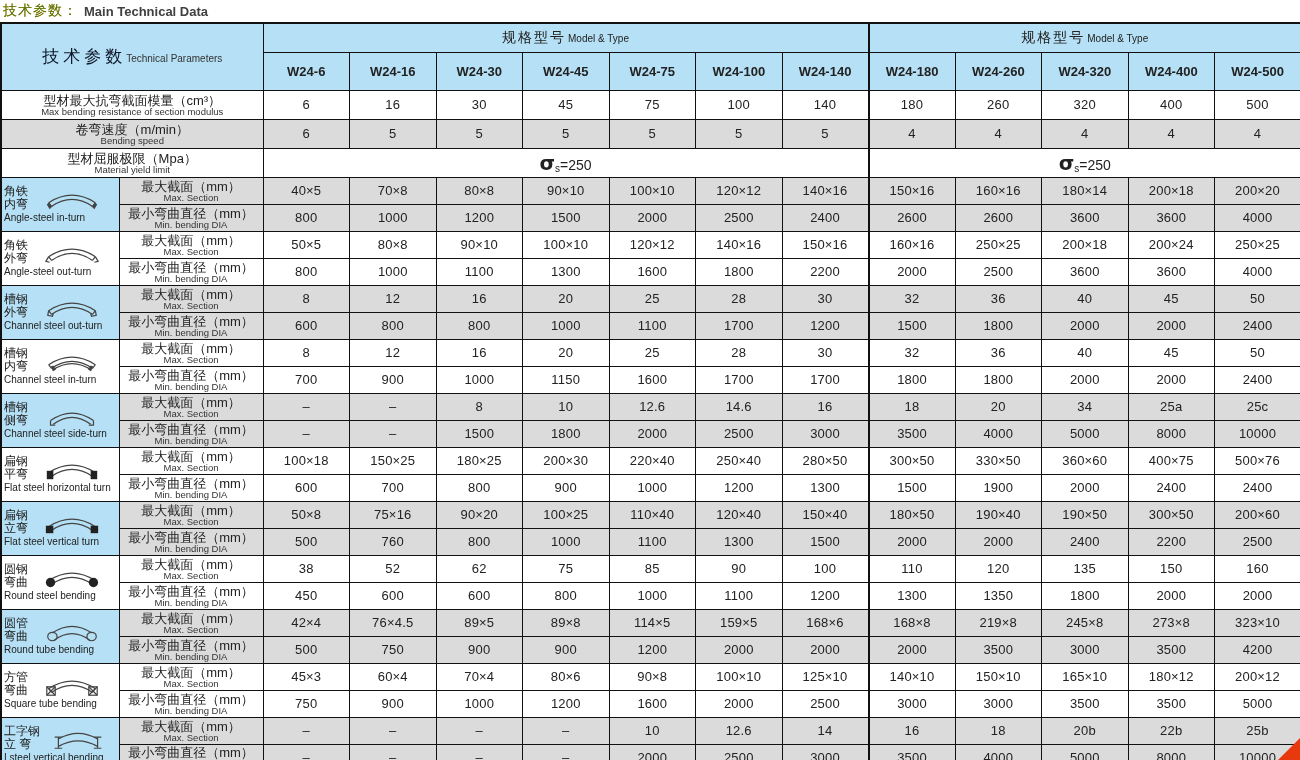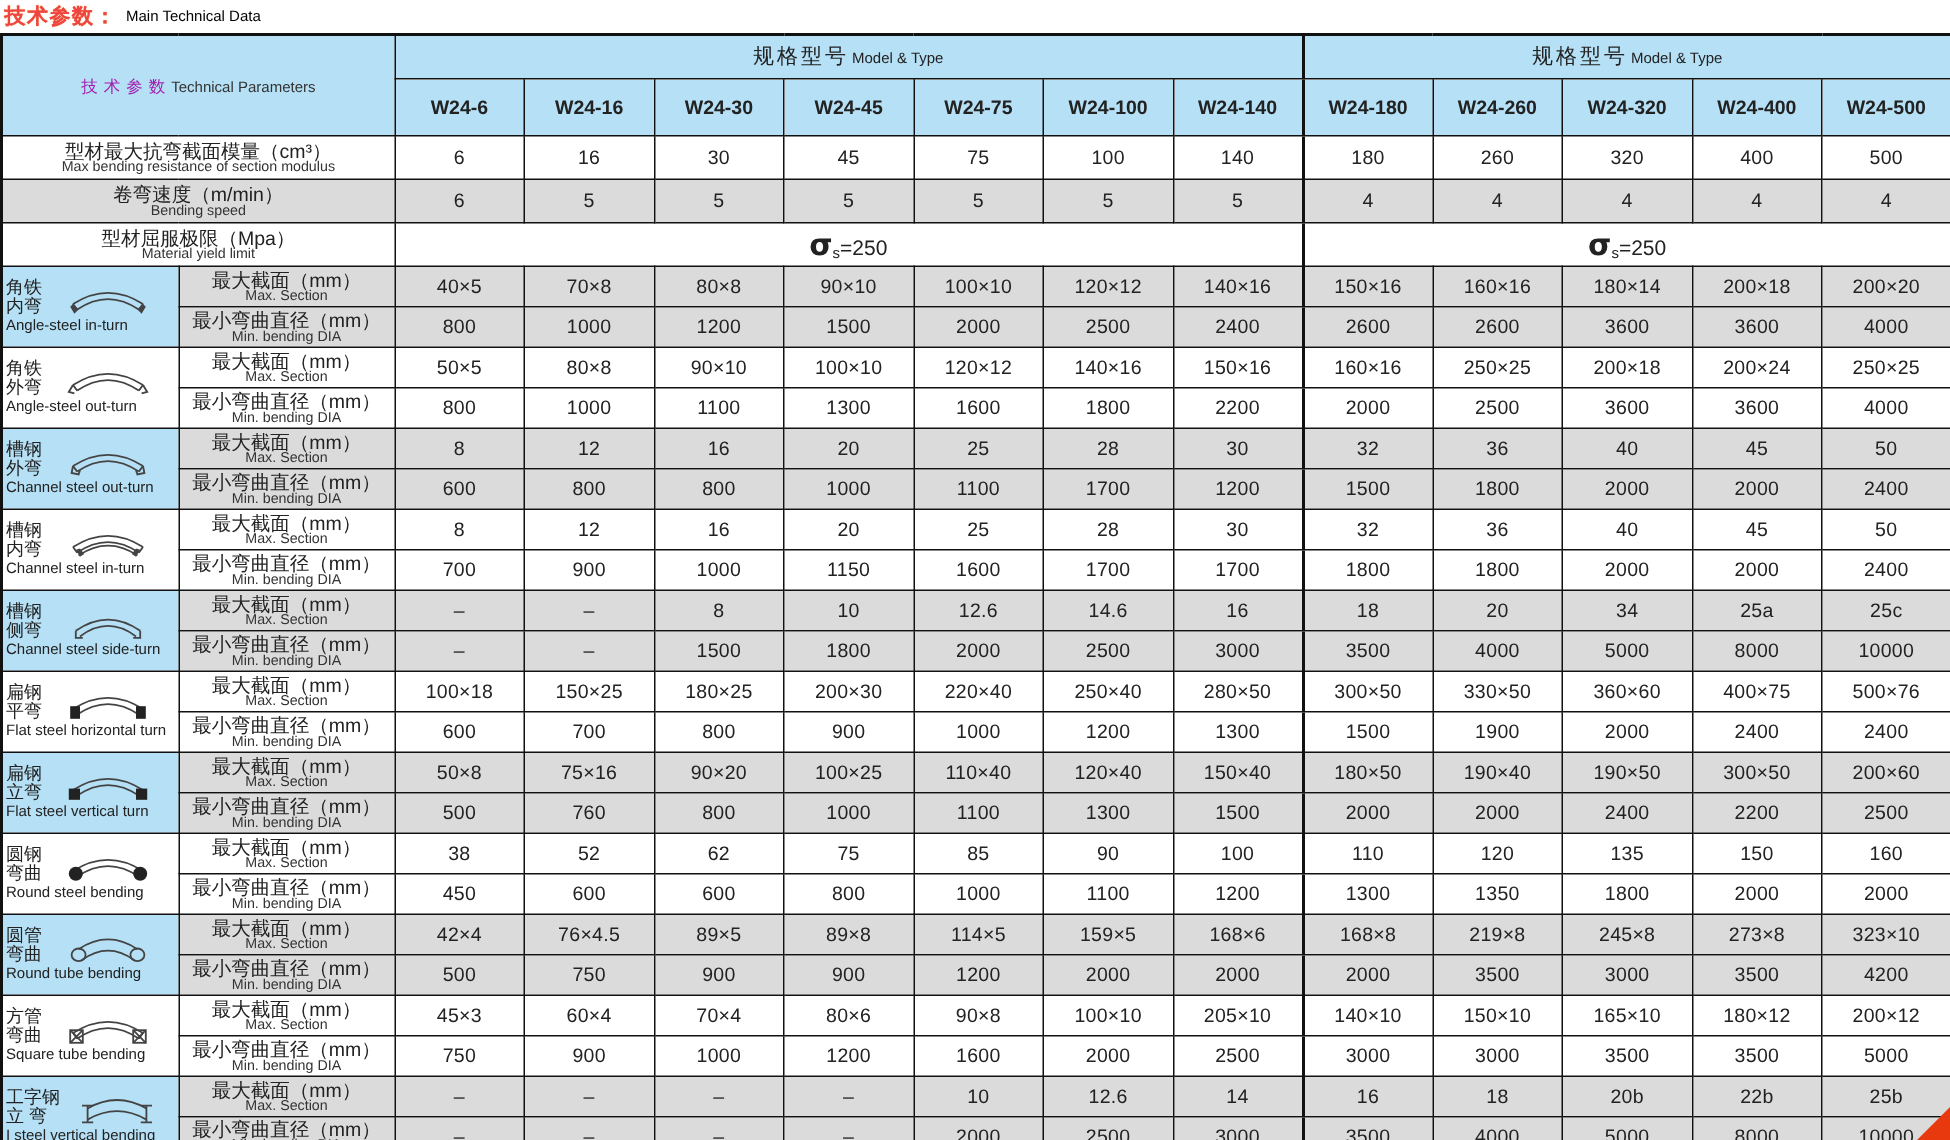--- a/index.html
+++ b/index.html
@@ -10,25 +10,25 @@
     overflow: hidden;
     position: relative;
   }
   #page-title {
     height: 22px;
     display: flex; align-items: center;
     padding-left: 3px;
     gap: 6px;
   }
   #page-title .zh {
-    color: #ef4444; font-weight: bold; font-size: 14px;
+    color: #4d7c0f; font-weight: normal; font-size: 14px;
     letter-spacing: 1px;
     text-shadow: 0 0 0.6px #f6891f;
   }
-  #page-title .en { color: #000000; font-size: 10px; }
+  #page-title .en { color: #404040; font-size: 13px; font-weight: bold; }
 
   table#tech-table {
     width: 1300px;
     border-collapse: collapse;
     table-layout: fixed;
     border: 2px solid #111;
   }
   #tech-table td {
     border: 1px solid #111;
     text-align: center;
@@ -42,21 +42,21 @@
   tr.hdr2 { height: 38px; font-weight: bold; }
   tr.param { height: 29px; }
   tr.grp { height: 27px; padding-left: 11px; }
 
   .blue  { background: #b5e0f5; }
   .gray  { background: #dbdbdb; }
   .white { background: #ffffff; }
 
   .half2 { border-left: 2px solid #111 !important; }
 
-  td.corner-cell .zh { font-size: 11px; letter-spacing: 4px; color: #a21caf; }
+  td.corner-cell .zh { font-size: 17px; letter-spacing: 4px; color: #0f172a; }
   td.corner-cell .en { font-size: 10px; color: #333; margin-top: 7px; }
 
   td.group-hdr .zh { font-size: 14px; letter-spacing: 2px; }
   td.group-hdr .en { font-size: 10px; margin-left: 2px; }
 
   td.model-cell { font-size: 13px; }
 
   td.rowlabel { text-align: left; padding-left: 8px; }
   td.rowlabel .zh { font-size: 13px; display: block; line-height: 13px; margin-top: 1px; }
   td.rowlabel .en { font-size: 9.5px; display: block; line-height: 10px; color: #333; }
@@ -667,21 +667,21 @@
         <td class="rowlabel white">
           <span class="zh">最大截面（mm）</span>
           <span class="en">Max. Section</span>
         </td>
         <td class="value-cell white">45×3</td>
         <td class="value-cell white">60×4</td>
         <td class="value-cell white">70×4</td>
         <td class="value-cell white">80×6</td>
         <td class="value-cell white">90×8</td>
         <td class="value-cell white">100×10</td>
-        <td class="value-cell white">205×10</td>
+        <td class="value-cell white">125×10</td>
         <td class="value-cell white half2">140×10</td>
         <td class="value-cell white">150×10</td>
         <td class="value-cell white">165×10</td>
         <td class="value-cell white">180×12</td>
         <td class="value-cell white">200×12</td>
       </tr>
       <tr class="grp">
         <td class="rowlabel white">
           <span class="zh">最小弯曲直径（mm）</span>
           <span class="en">Min. bending DIA</span>

